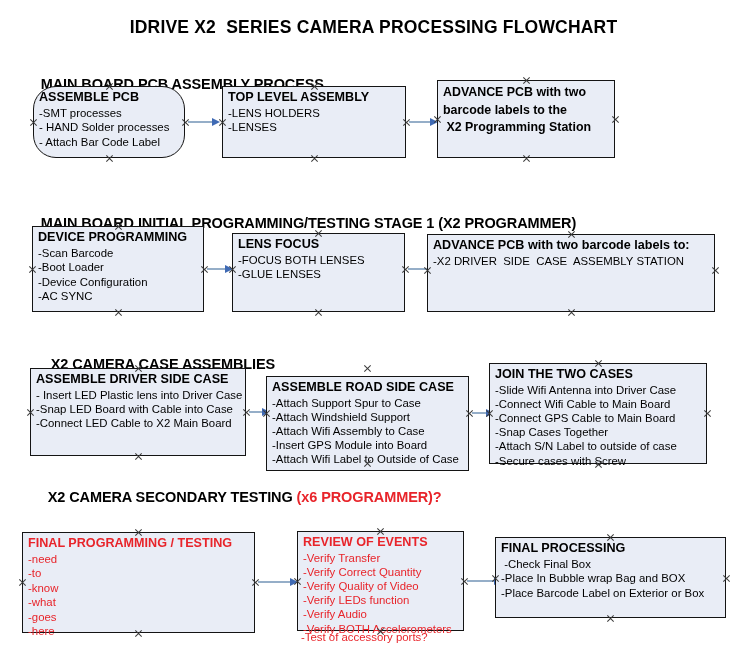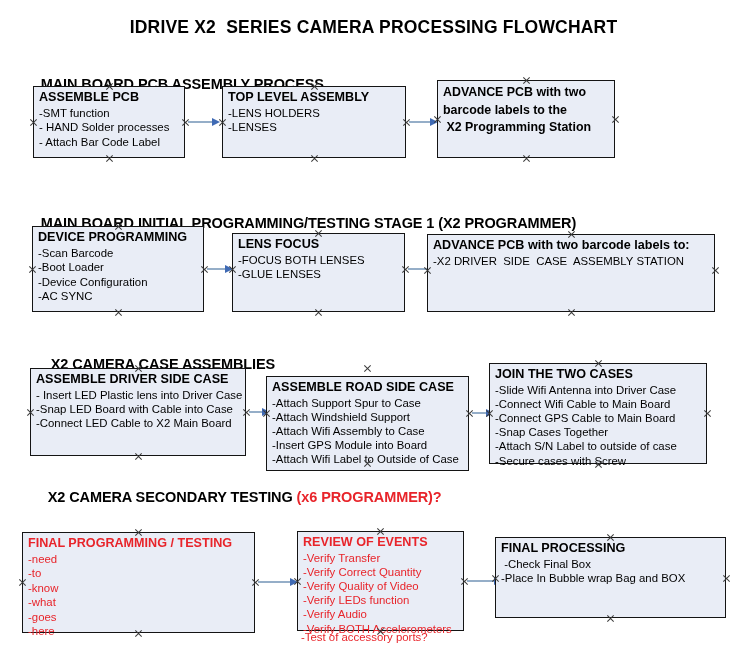--- a/index.html
+++ b/index.html
@@ -141,23 +141,23 @@
 <body>
 
 <div id="canvas">
 
   <div class="doc-title">IDRIVE X2  SERIES CAMERA PROCESSING FLOWCHART</div>
 
   <div class="section-header" style="left:25px; top:60px;">
     <span>MAIN BOARD PCB ASSEMBLY PROCESS</span>
   </div>
 
-  <div class="node" style="left:33px; top:86px; width:152px; height:72px;">
+  <div class="node" style="left:33px; top:86px; width:152px; height:72px;border-radius:23px;">
     <div class="node-title">ASSEMBLE PCB</div>
-    <div class="node-line">-SMT function</div>
+    <div class="node-line">-SMT processes</div>
     <div class="node-line">- HAND Solder processes</div>
     <div class="node-line">- Attach Bar Code Label</div>
   </div>
   <div class="handle" style="left:109px; top:86px;"></div>
   <div class="handle" style="left:109px; top:158px;"></div>
   <div class="handle" style="left:33px;  top:122px;"></div>
   <div class="handle" style="left:185px; top:122px;"></div>
 
   <div class="arrow" style="left:188px; top:117px; width:32px;">
     <div class="shaft" style="width:25px;"></div>
@@ -326,19 +326,20 @@
 
   <div class="arrow" style="left:467px; top:576px; width:35px;">
     <div class="shaft" style="width:28px;"></div>
     <div class="head" style="left:27px;"></div>
   </div>
 
   <div class="node" style="left:495px; top:537px; width:231px; height:81px;">
     <div class="node-title">FINAL PROCESSING</div>
     <div class="node-line"> -Check Final Box</div>
     <div class="node-line">-Place In Bubble wrap Bag and BOX</div>
+    <div class="node-line">-Place Barcode Label on Exterior or Box</div>
   </div>
   <div class="handle" style="left:610px; top:537px;"></div>
   <div class="handle" style="left:610px; top:618px;"></div>
   <div class="handle" style="left:495px; top:578px;"></div>
   <div class="handle" style="left:726px; top:578px;"></div>
 
 </div>
 
 </body></html>

